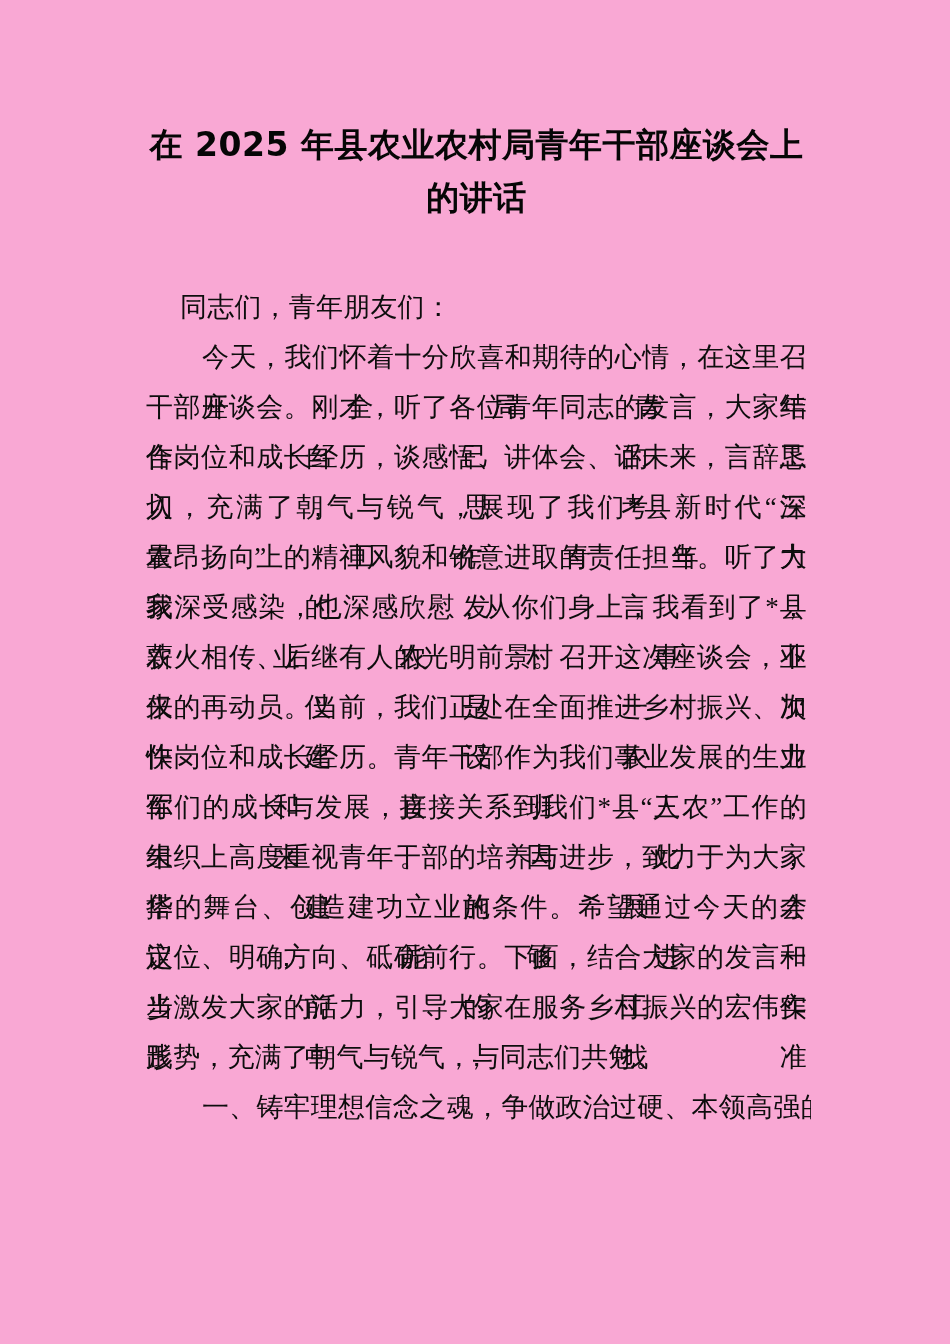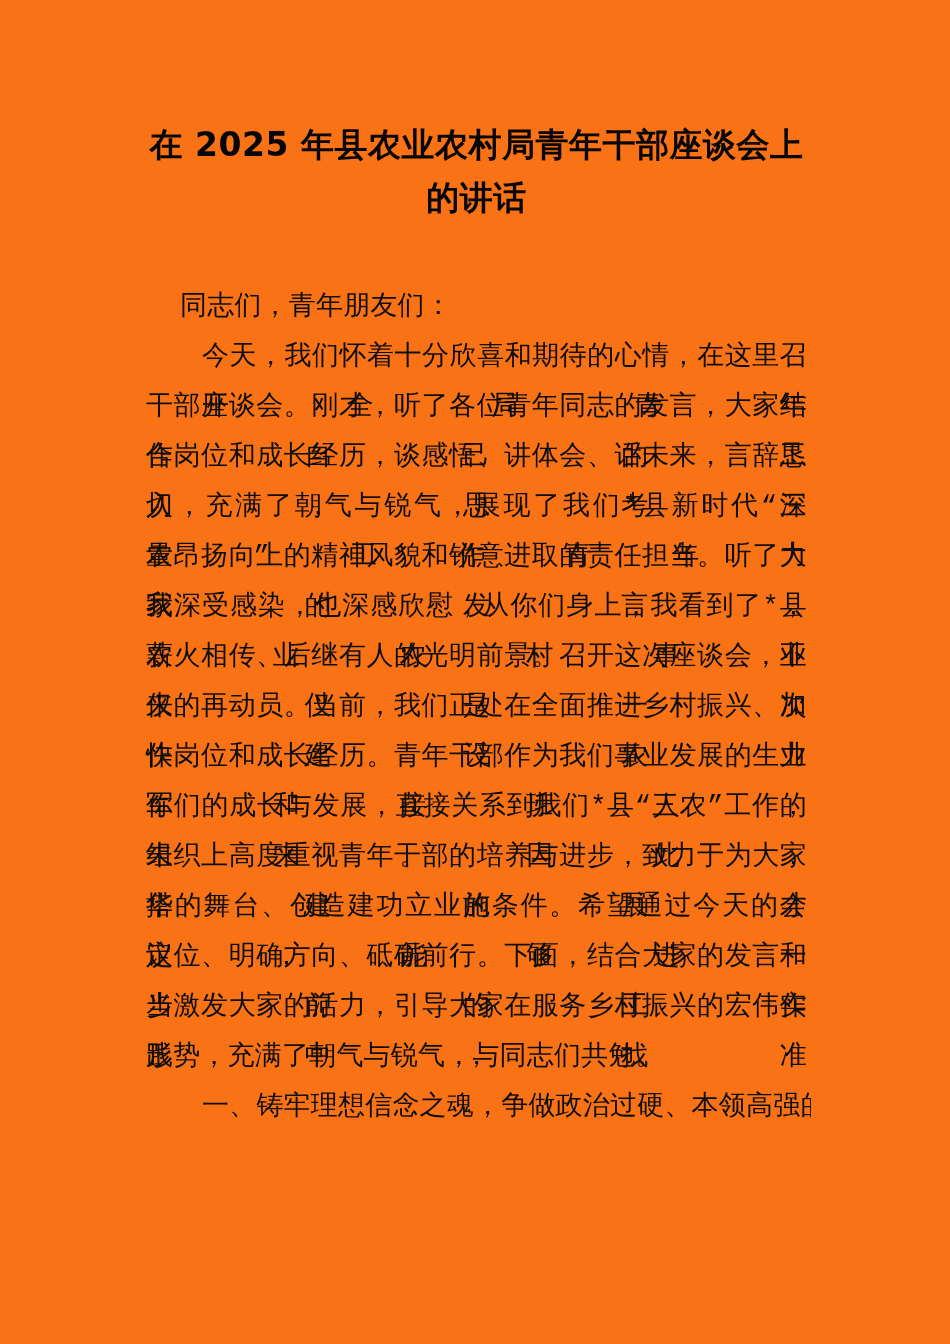--- a/index.html
+++ b/index.html
@@ -12,21 +12,21 @@
     height: 1344px;
     overflow: hidden;
     font-family: "DejaVu Serif", "Liberation Serif", serif;
     color: #000000;
   }
 
   .page {
     position: relative;
     width: 950px;
     height: 1344px;
-    background: #f97316;
+    background: #f9a8d4;
     box-sizing: border-box;
     overflow: hidden;
   }
 
   
   .doc-title {
     position: absolute;
     left: 146px;
     top: 118px;
     width: 661px;
@@ -41,21 +41,21 @@
 
   
   .body-area {
     position: absolute;
     left: 146px;
     top: 282px;
     width: 665px;
   }
 
   .line {
-    font-family: Liberation Mono, monospace;
+    font-family: Liberation Serif, serif;
     font-size: 27px;
     line-height: 50px;
     height: 50px;
     color: #0d0d0d;
     white-space: pre;
     letter-spacing: 0.2px;
   }
 
   
   .line.justify {

